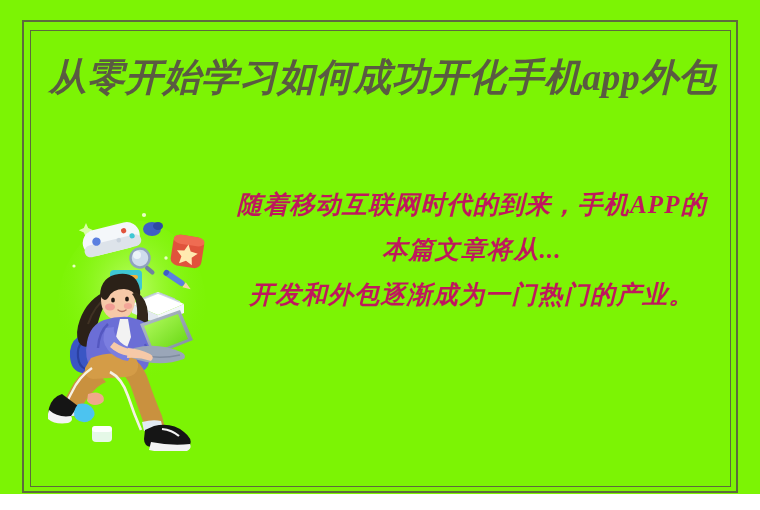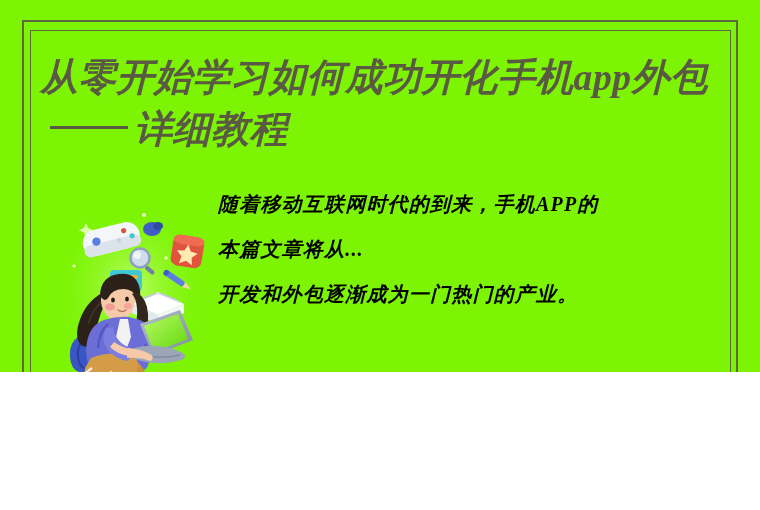--- a/index.html
+++ b/index.html
@@ -9,23 +9,24 @@
   body {
     width: 760px;
     height: 510px;
     overflow: hidden;
     font-family: "Liberation Sans", sans-serif;
   }
 
   #poster {
     position: relative;
     width: 760px;
-    height: 372px;
+    height: 494px;
     background: #7cf404;
     overflow: hidden;
+    text-align: center;
   }
 
   
   .frame-outer {
     position: absolute;
     left: 22px;
     top: 20px;
     width: 716px;
     height: 473px;
     border: 2px solid #5d6b3c;
@@ -76,25 +77,25 @@
     vertical-align: 0.34em;
     margin-right: 6px;
   }
 
   
   .body-copy {
     position: absolute;
     left: 218px;
     top: 182px;
     width: 508px;
-    color: #000000;
+    color: #be185d;
     font-family: "Liberation Serif", serif;
     font-weight: 700;
     font-style: italic;
-    font-size: 20px;
+    font-size: 25px;
     line-height: 45px;
     letter-spacing: 1.2px;
   }
   .body-copy p {
     margin: 0;
     white-space: nowrap;
   }
 
   
   .illustration {
@@ -109,23 +110,20 @@
 </head>
 <body>
 
 <div id="poster">
 
   <div class="frame-outer"></div>
   <div class="frame-inner"></div>
 
   <div class="headline">
     <span class="headline-line1">从零开始学习如何成功开化手机app外包</span>
-    <span class="headline-line2">
-      <i class="dash-rule"></i><span>详细教程</span>
-    </span>
   </div>
 
   <div class="body-copy">
     <p>随着移动互联网时代的到来，手机APP的</p>
     <p>本篇文章将从...</p>
     <p>开发和外包逐渐成为一门热门的产业。</p>
   </div>
 
   <div class="illustration">
     <svg width="180" height="255" viewBox="0 0 180 255" xmlns="http://www.w3.org/2000/svg">

